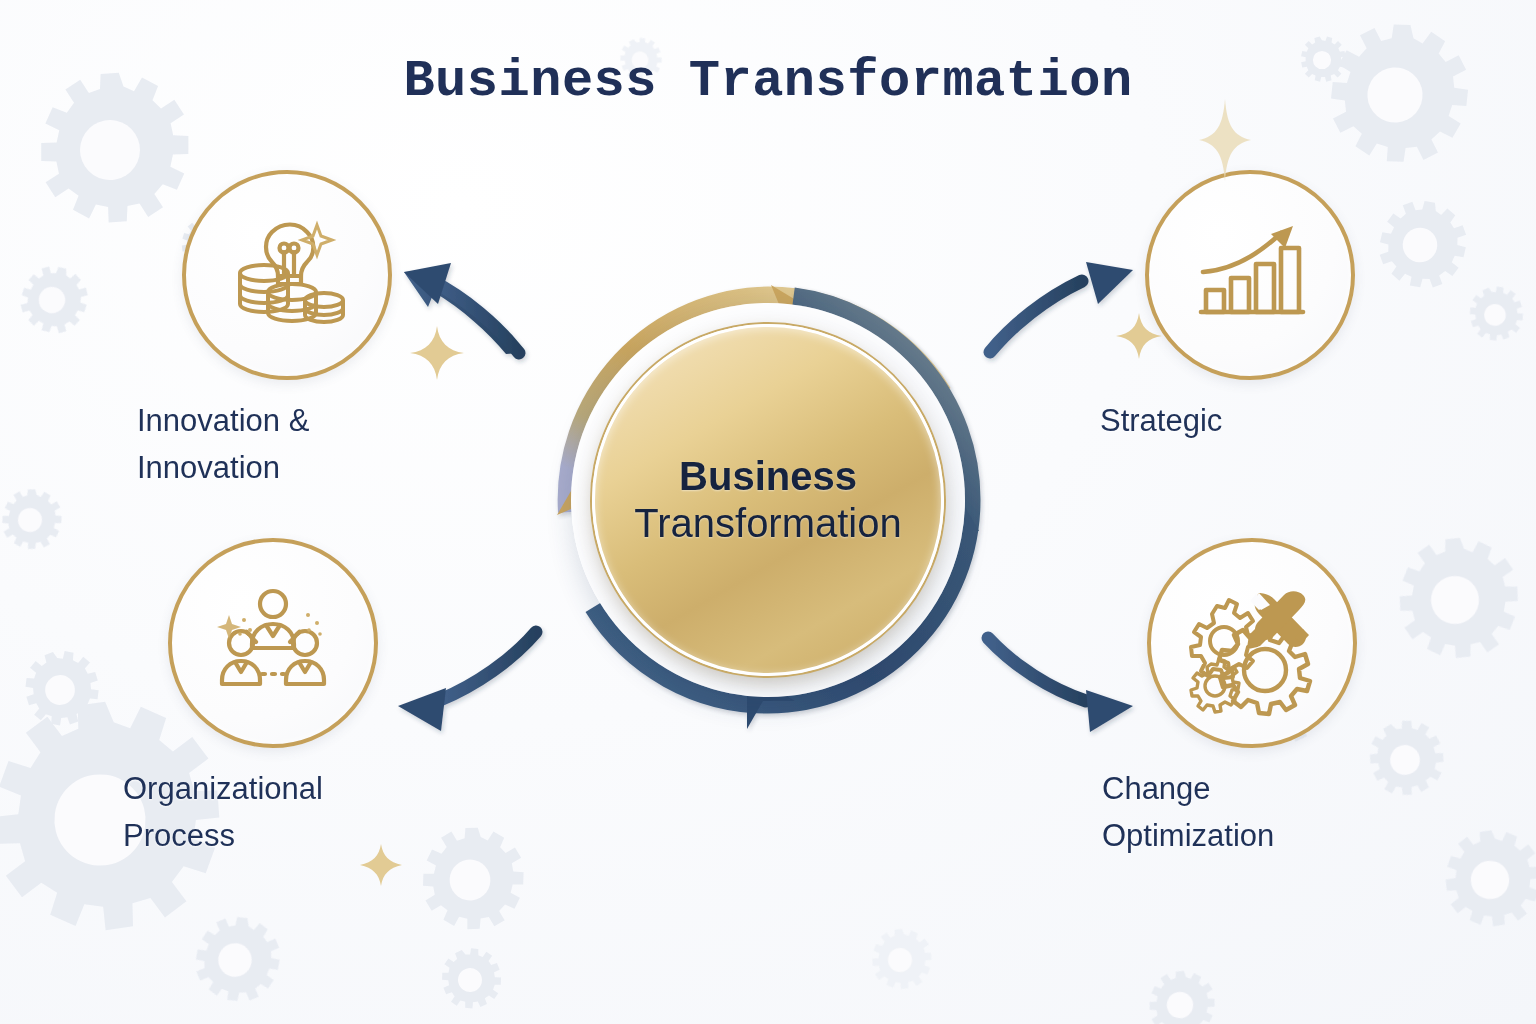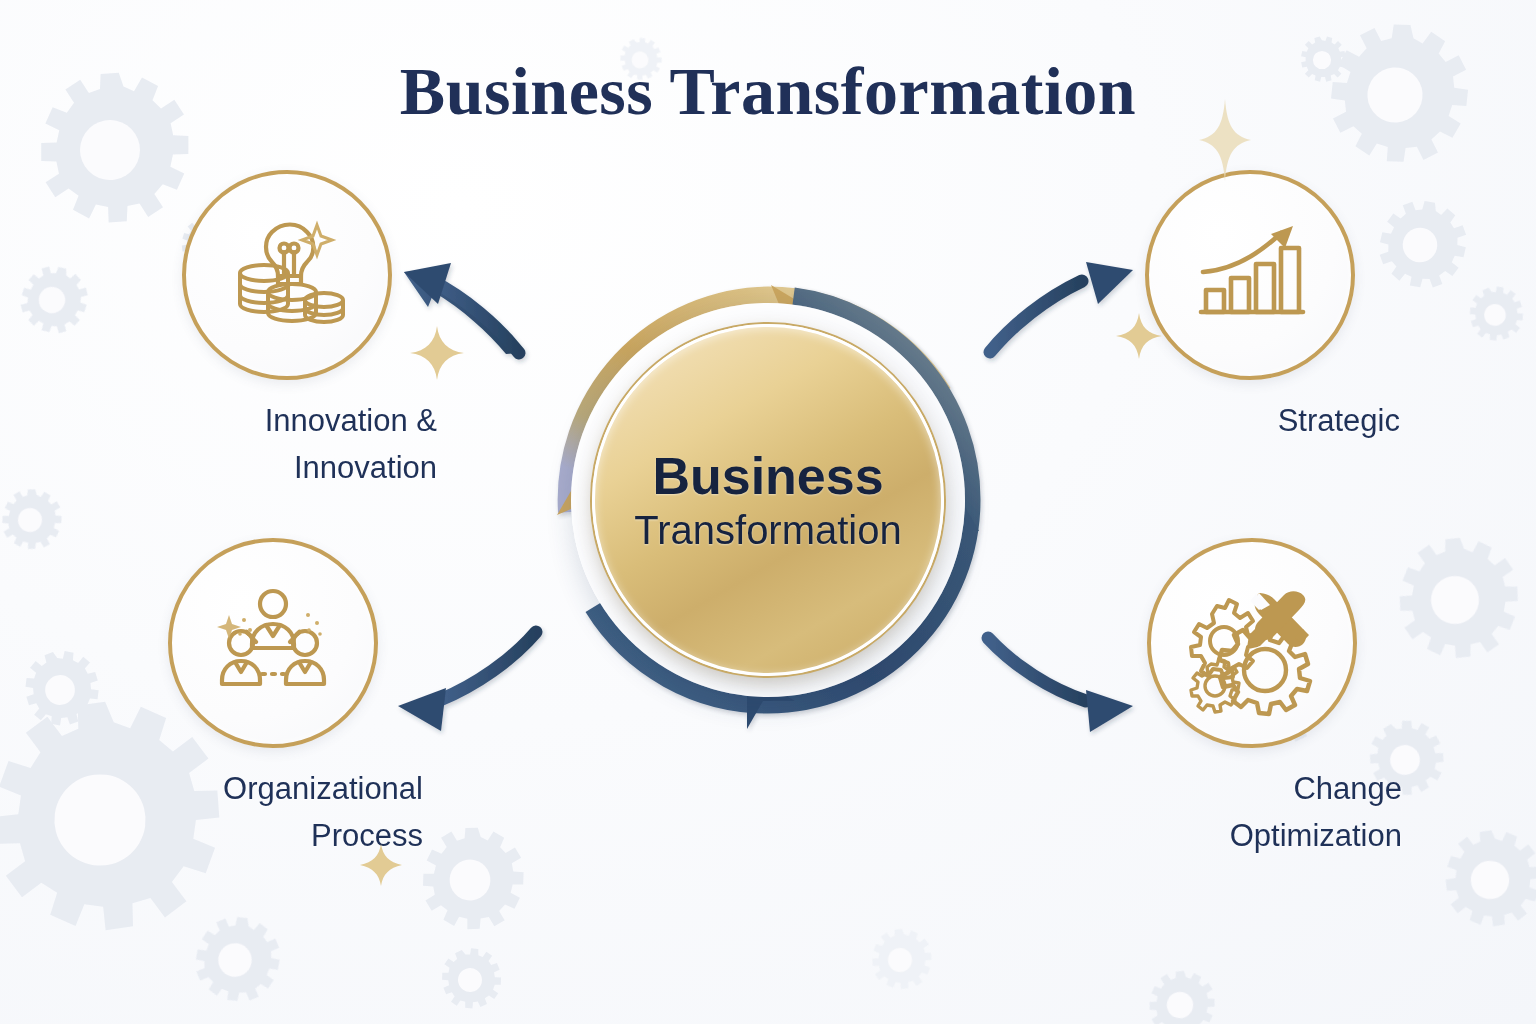--- a/index.html
+++ b/index.html
@@ -20,23 +20,23 @@
   }
 
   
   .bg-layer{ position:absolute; inset:0; pointer-events:none; }
 
   
   #title{
     position:absolute;
     top:52px; left:0; width:1536px;
     text-align:center;
-    font-family:Liberation Serif, serif;
+    font-family:Liberation Mono, monospace;
     font-weight:700;
-    font-size:68px;
+    font-size:52px;
     letter-spacing:0.5px;
     color:#203058;
     text-shadow:0 2px 3px rgba(255,255,255,.85);
     white-space:nowrap;
   }
 
   
   #hub{
     position:absolute;
     left:768px; top:500px;
@@ -63,32 +63,32 @@
         #d9bd79 48%,
         #cdae6b 62%,
         #d7bc7b 78%,
         #c9a963 100%);
     border:3px solid #ffffff;
     box-shadow:0 0 0 2px #c8a965, 0 6px 18px rgba(90,70,25,.28), inset 0 2px 10px rgba(255,255,255,.5);
     display:flex; flex-direction:column;
     align-items:center; justify-content:center;
   }
   #hub-core .l1{
-    font-size:52px; font-weight:700; color:#16233f;
+    font-size:40px; font-weight:700; color:#16233f;
     text-shadow:0 1px 2px rgba(255,255,255,.45);
     line-height:1.18;
   }
   #hub-core .l2{
     font-size:40px; font-weight:400; color:#16233f;
     text-shadow:0 1px 2px rgba(255,255,255,.45);
     line-height:1.18;
   }
 
   
-  .node{ position:absolute; width:300px; text-align:right; }
+  .node{ position:absolute; width:300px; text-align:left; }
   .node .ring{
     width:210px; height:210px; margin:0 auto;
     border-radius:50%;
     border:4px solid #c5a05a;
     background:radial-gradient(circle at 35% 30%,#ffffff 0%,#fcfcfd 60%,#f6f7fa 100%);
     box-shadow:0 4px 12px rgba(70,80,110,.10), inset 0 0 10px rgba(255,255,255,.8);
     position:relative;
     display:flex; align-items:center; justify-content:center;
   }
   .node .label{

